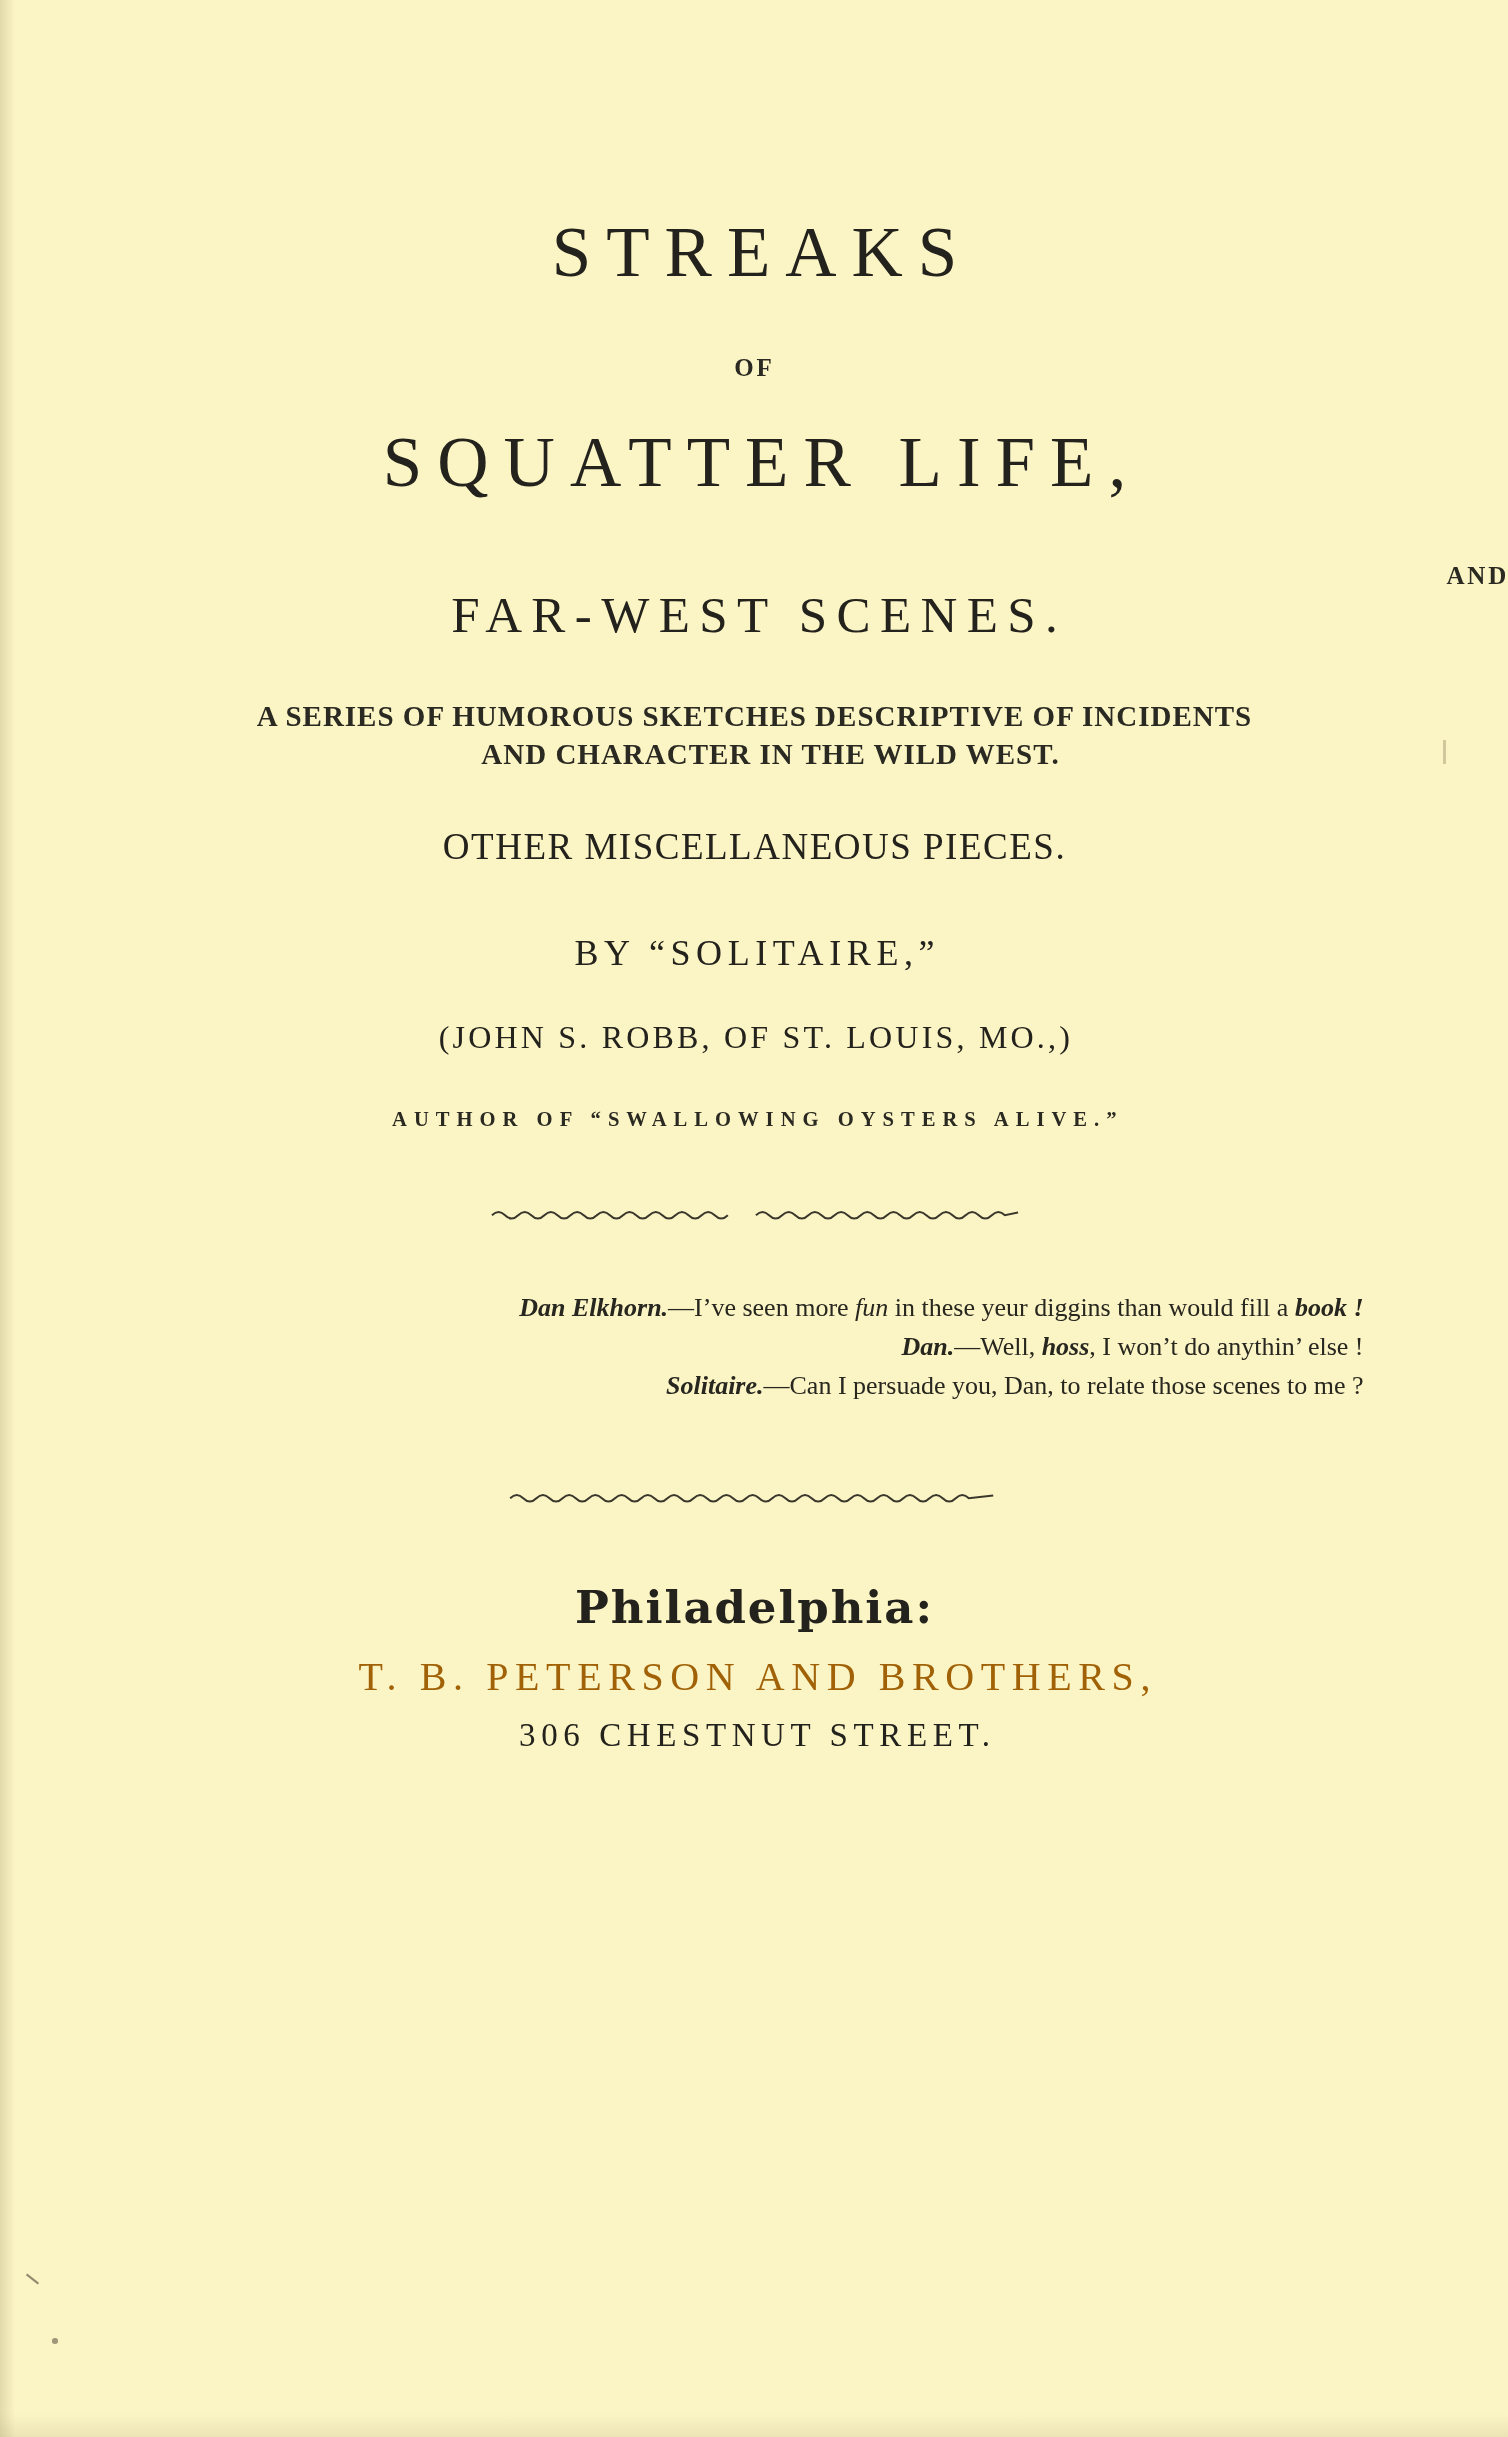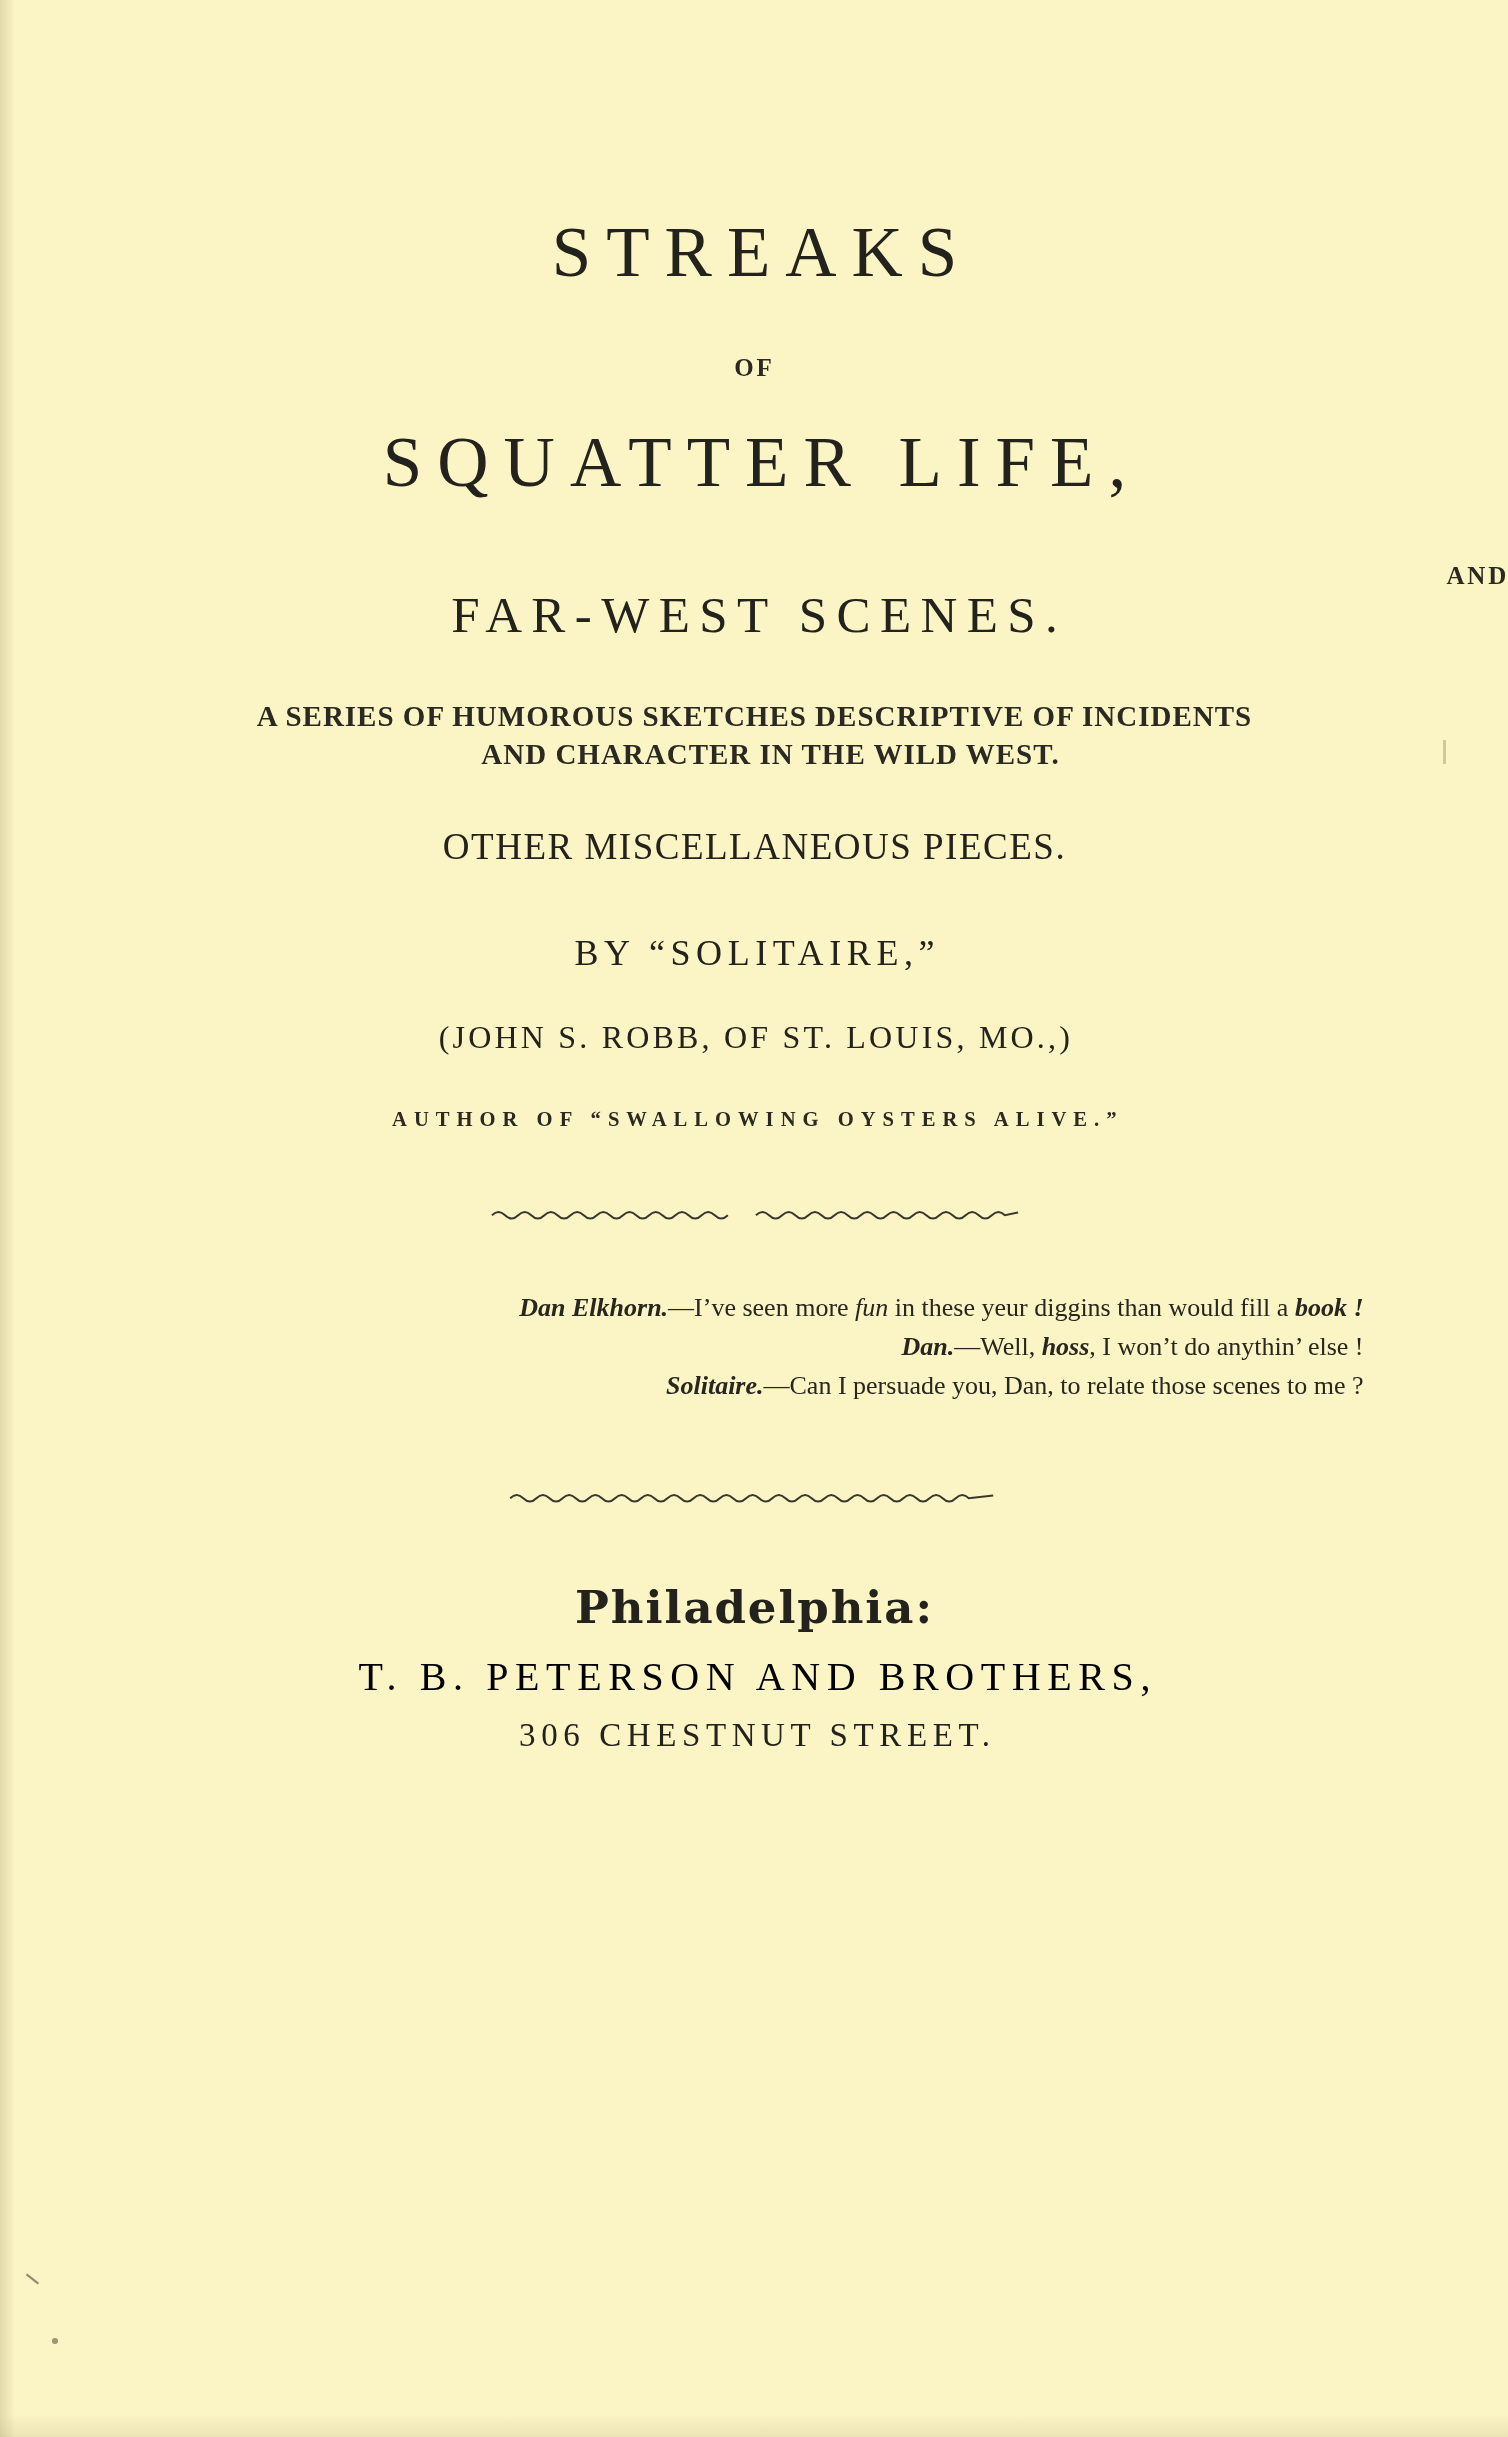--- a/index.html
+++ b/index.html
@@ -149,21 +149,21 @@
     font-size: 45px;
     color: #23221c;
     letter-spacing: 1.9px;
     font-family: "DejaVu Serif", serif;
     font-weight: bold;
   }
   .publisher {
     margin-top: 19px;
     font-size: 40px;
     letter-spacing: 6.6px;
-    color: #000000;
+    color: #a16207;
     text-indent: 6.6px;
   }
   .address {
     margin-top: 17px;
     font-size: 33px;
     letter-spacing: 5.6px;
     color: #23221c;
     text-indent: 5.6px;
   }
   .speck-1 {

